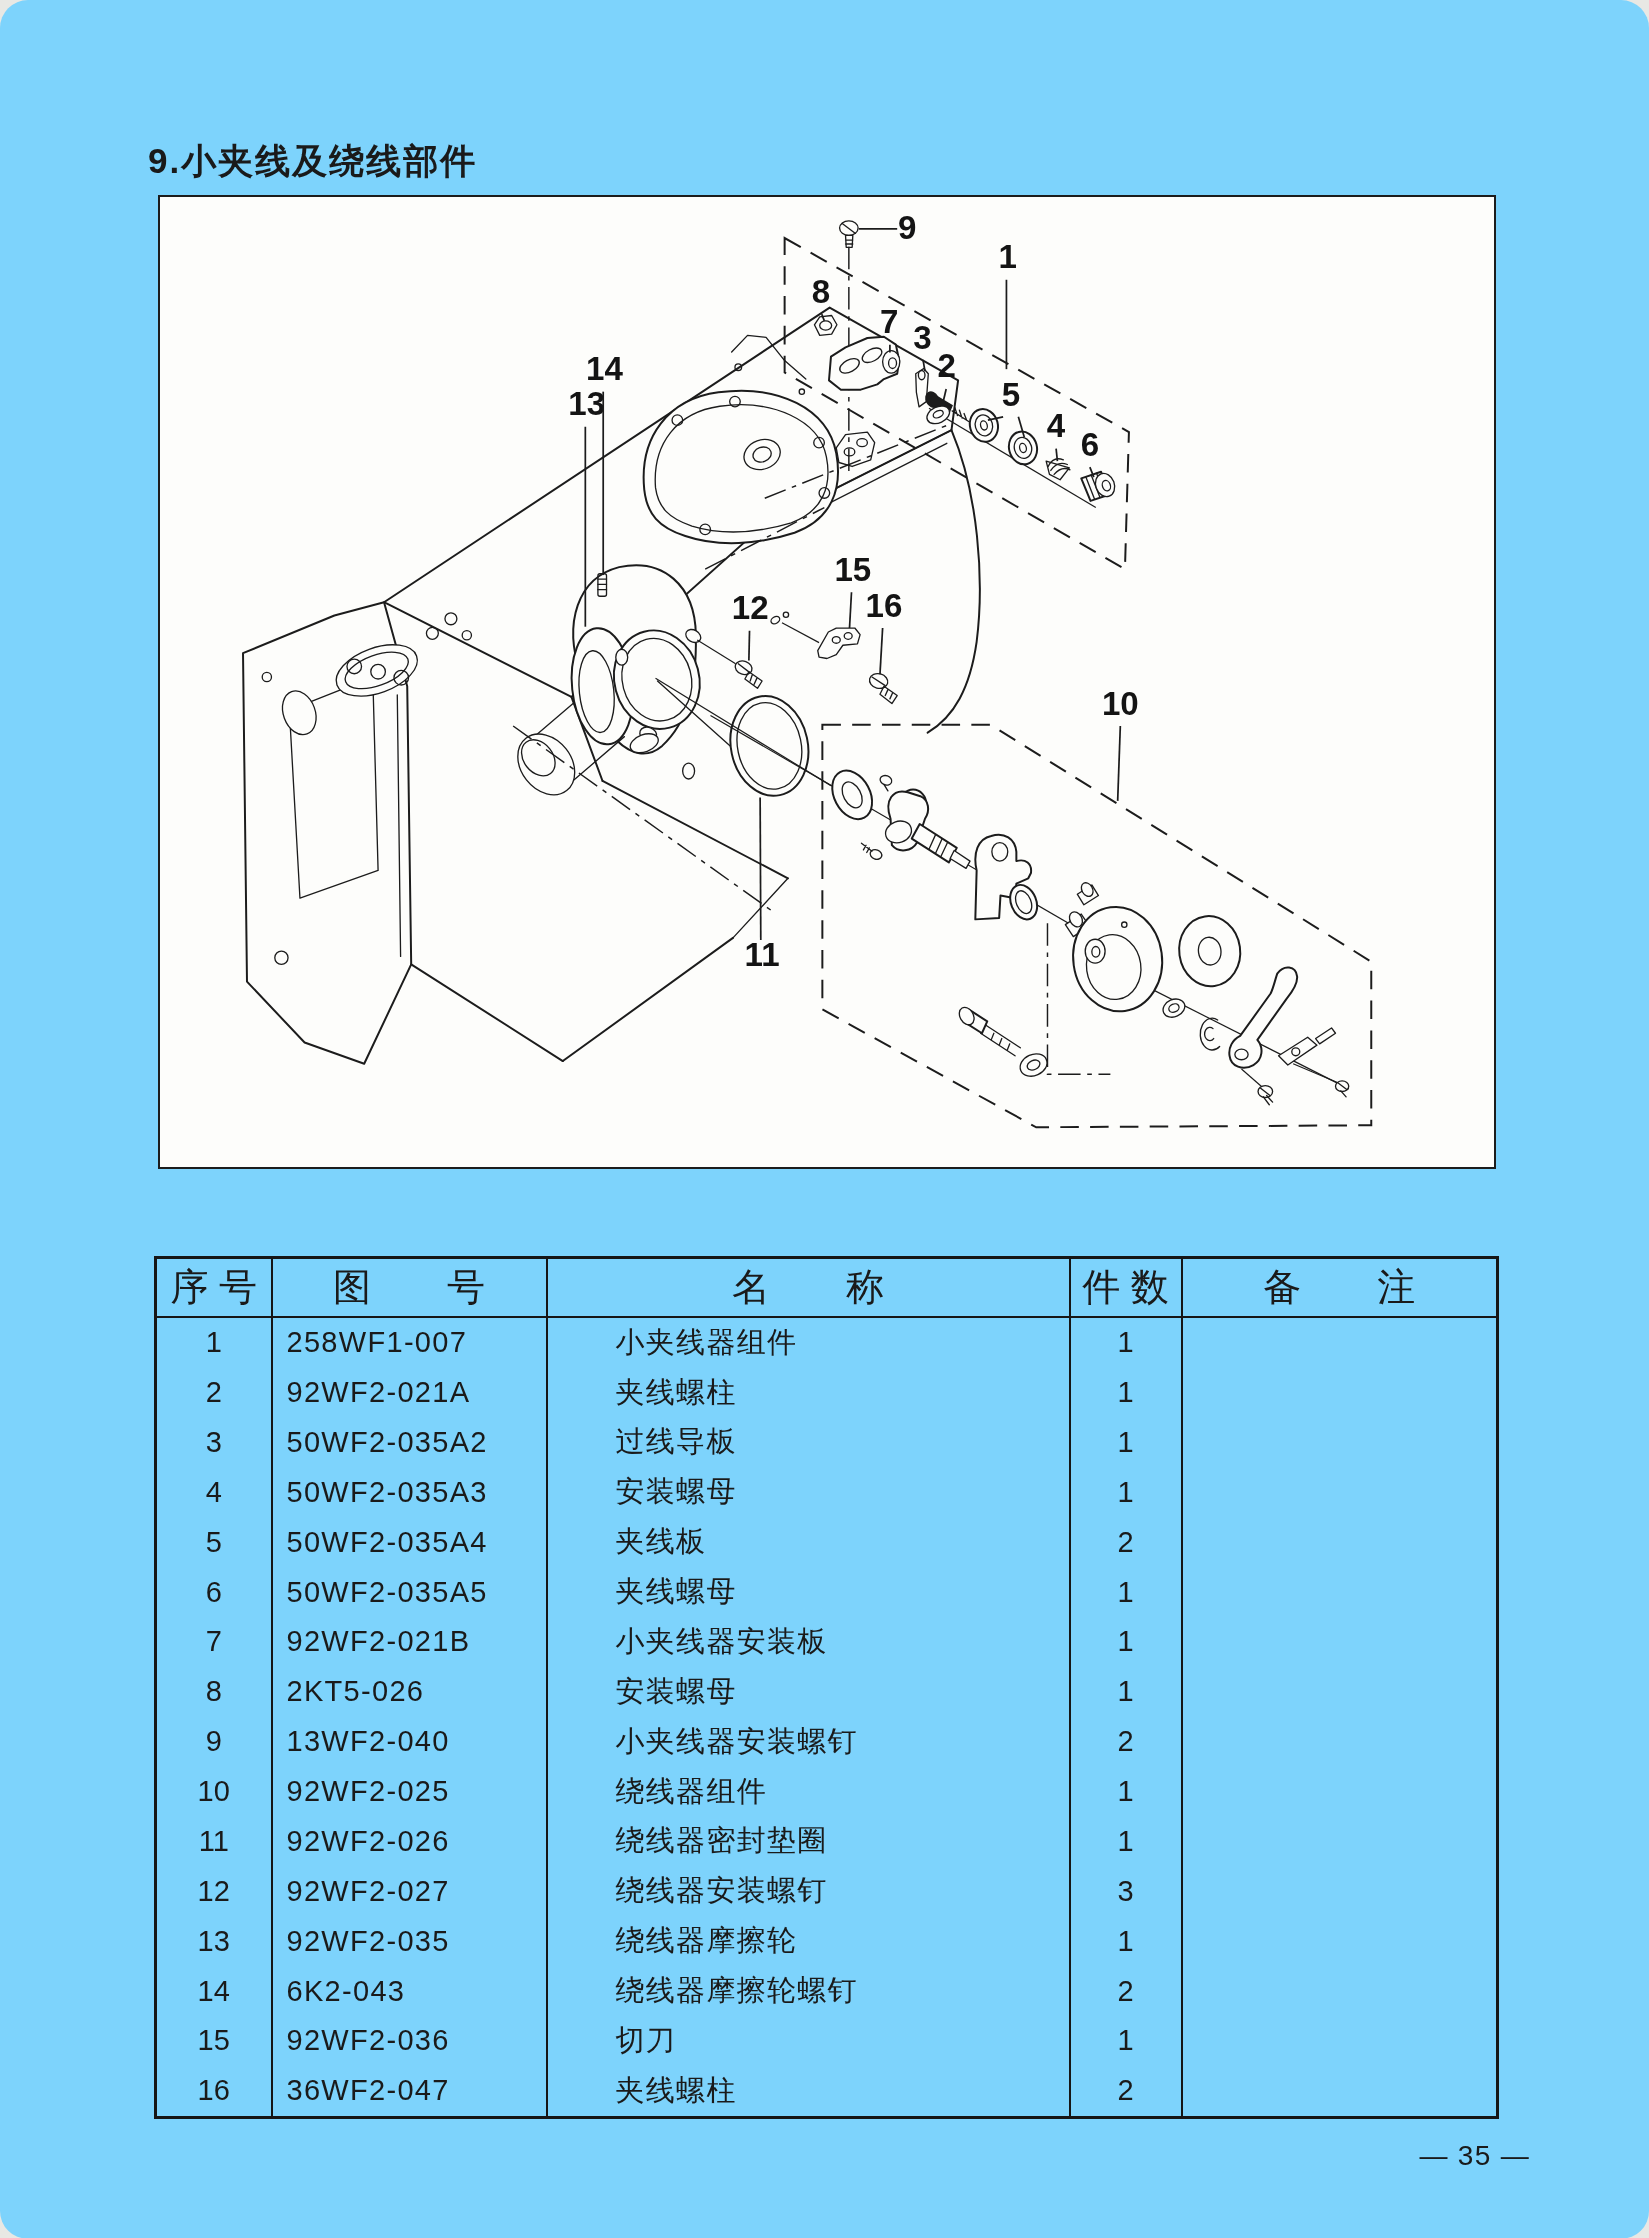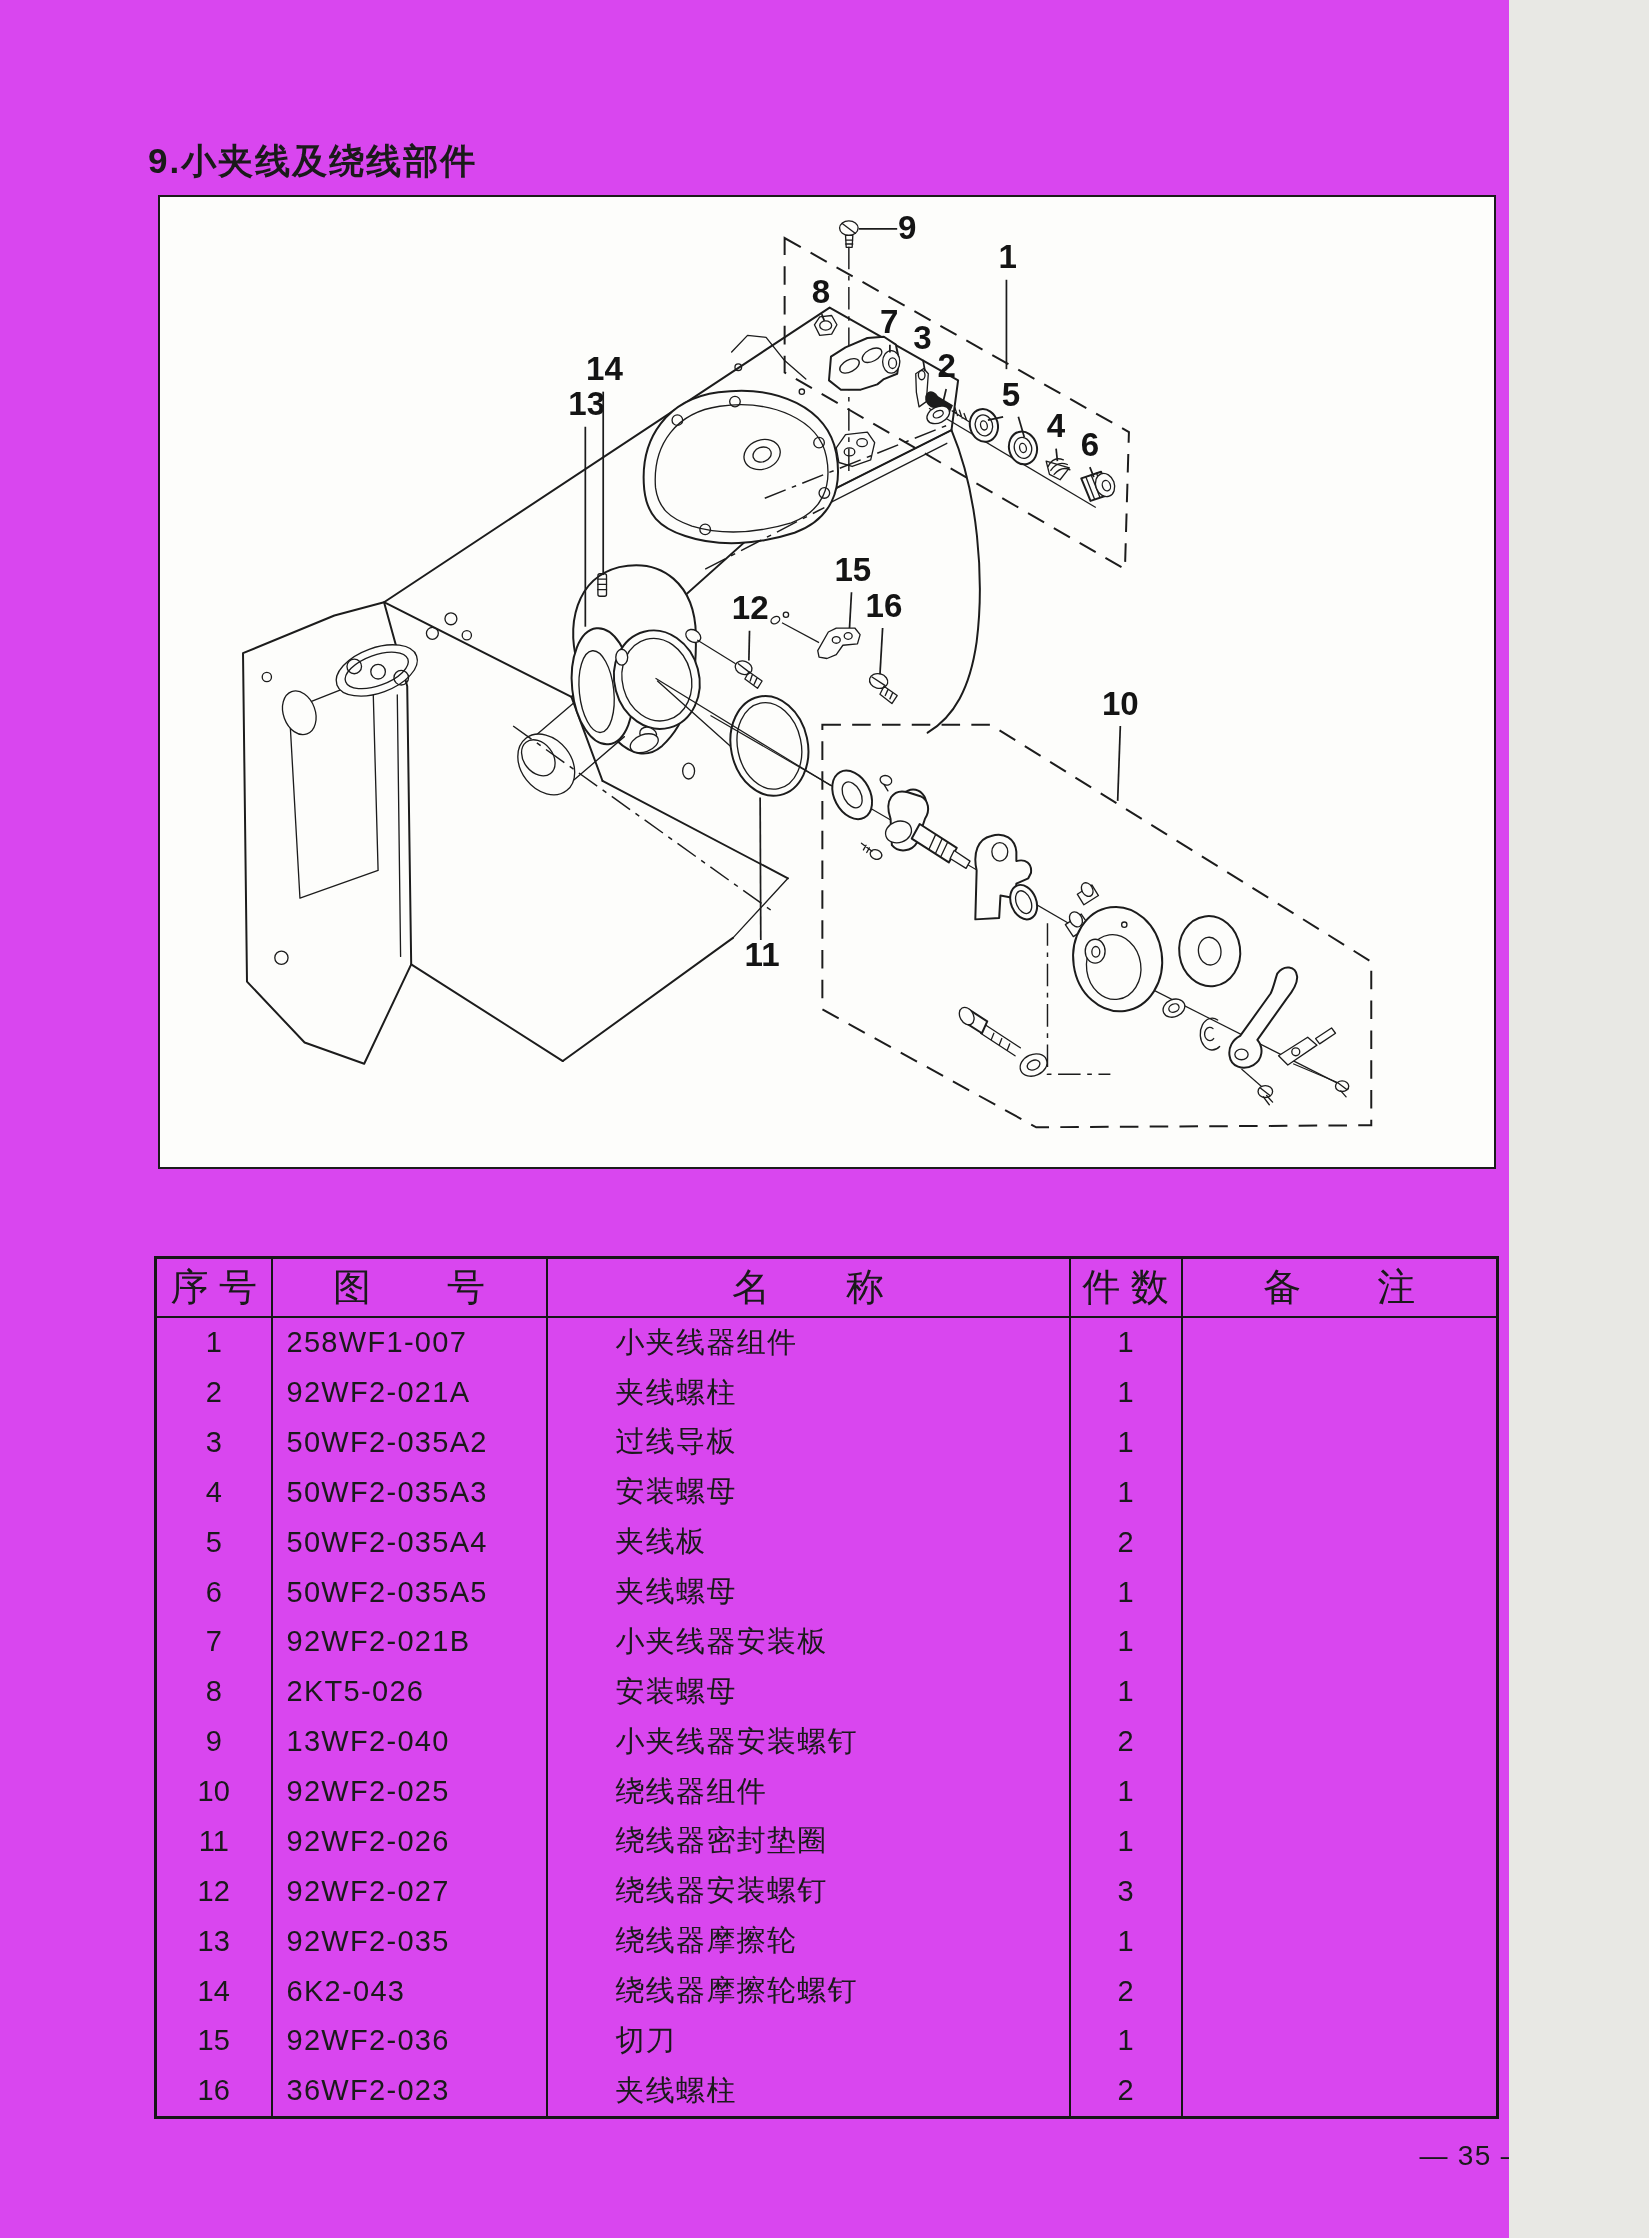--- a/index.html
+++ b/index.html
@@ -1,17 +1,17 @@
 <!DOCTYPE html>
 <html style="font-size:10.6px"><head>
 <meta charset="utf-8">
 <style>
   html,body{margin:0;padding:0;background:#e8e8e4;}
-  #page{position:relative;width:1509px;height:2239px;background:#d946ef;
-        font-family:"Liberation Sans",sans-serif;color:#1a1a1a;overflow:hidden;}
+  #page{position:relative;width:1649px;height:2239px;background:#7dd3fc;
+        font-family:"Liberation Sans",sans-serif;color:#1a1a1a;overflow:hidden;border-radius:28px;}
   .page-title{position:absolute;left:148px;top:138px;font-size:35px;font-weight:600;
         letter-spacing:2px;white-space:nowrap;}
   .figure{position:absolute;left:158px;top:195px;width:1338px;height:974px;
         border:2.7px solid #1c1c1c;box-sizing:border-box;background:#fdfdfb;}
   .figure svg{width:100%;height:100%;display:block;}
 
   
   .ml{stroke:#1c1c1c;stroke-width:3;fill:none;stroke-linejoin:round;stroke-linecap:round;}
   .md{stroke:#1c1c1c;stroke-width:2;fill:none;stroke-linejoin:round;stroke-linecap:round;}
   .mw{stroke:#1c1c1c;stroke-width:3;fill:#fdfdfb;stroke-linejoin:round;}
@@ -474,21 +474,21 @@
           </tr>
           <tr>
             <td class="col-no">15</td>
             <td class="col-code">92WF2-036</td>
             <td class="col-name">切刀</td>
             <td class="col-qty">1</td>
             <td class="col-note"></td>
           </tr>
           <tr>
             <td class="col-no">16</td>
-            <td class="col-code">36WF2-023</td>
+            <td class="col-code">36WF2-047</td>
             <td class="col-name">夹线螺柱</td>
             <td class="col-qty">2</td>
             <td class="col-note"></td>
           </tr>
         </tbody>
     </table>
   </div>
 
   <div class="footer">— 35 —</div>
 </div>

